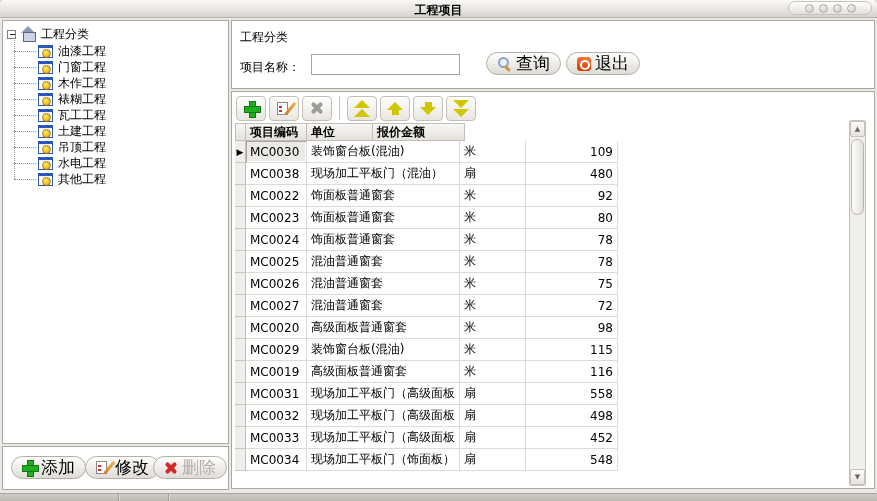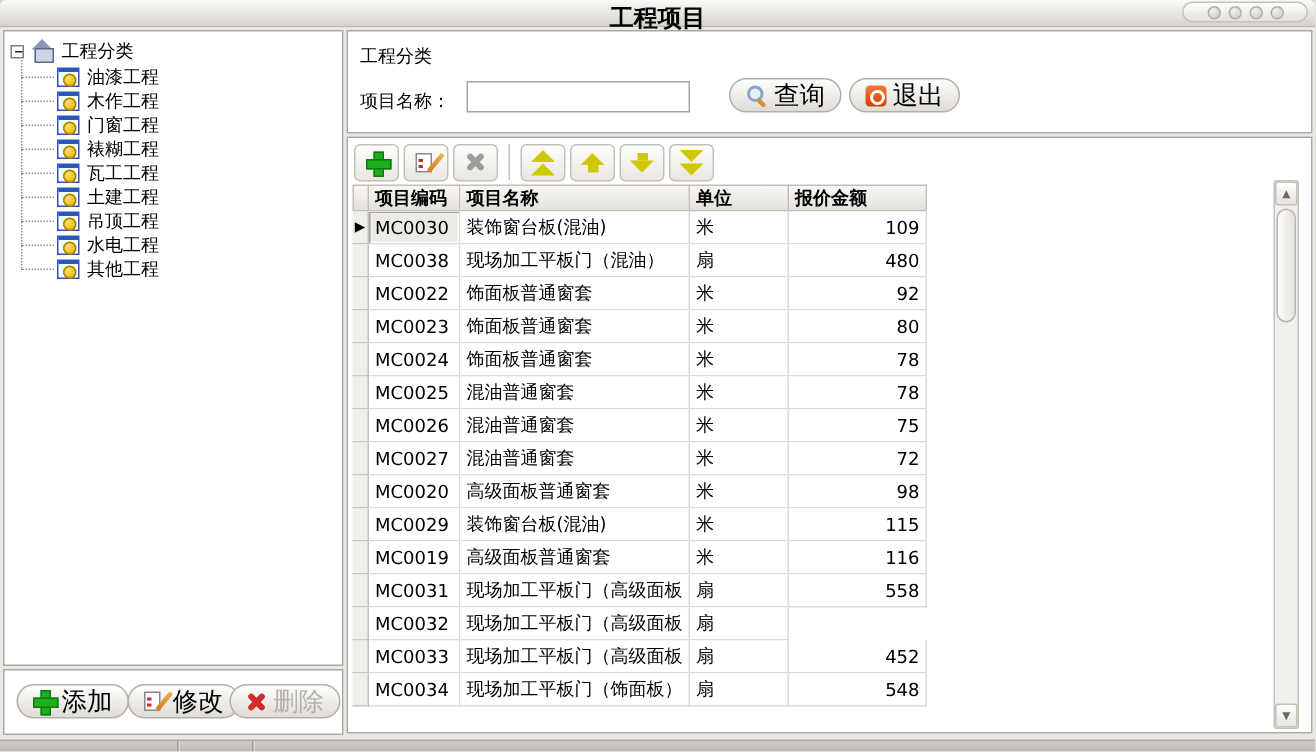--- a/index.html
+++ b/index.html
@@ -8,21 +8,21 @@
     position:relative;width:877px;height:501px;background:#eae8e4;
     font-family:"DejaVu Sans","Liberation Sans",sans-serif;font-size:12px;color:#000;
     overflow:hidden;border-radius:4px 4px 0 0;
   }
   
   .titlebar{
     position:absolute;left:0;top:0;width:877px;height:18px;
     background:linear-gradient(#fbfaf9,#e7e5e1 55%,#d6d3ce);
     border-bottom:1px solid #b5b2ad;border-radius:4px 4px 0 0;
   }
-  .title-text{position:absolute;left:0;right:0;top:2px;text-align:center;font-weight:bold;font-size:16px;}
+  .title-text{position:absolute;left:0;right:0;top:2px;text-align:center;font-weight:bold;font-size:12px;}
   .win-controls{
     position:absolute;right:5px;top:1px;height:14px;width:84px;
     background:linear-gradient(#ffffff,#e3e1dd);border:1px solid #c5c2bd;border-radius:8px;
     display:flex;align-items:center;justify-content:center;gap:5px;
   }
   .win-dot{
     width:9px;height:9px;border-radius:50%;
     background:radial-gradient(circle at 35% 30%,#f2f0ed,#c9c6c1);
     border:1px solid #b0ada8;
   }
@@ -170,25 +170,25 @@
           </span>
         <span class="tree-label">工程分类</span>
       </div>
       <div class="tree-kids">
           <div class="tree-item">
             <span class="node-ico"></span>
             <span class="tree-label">油漆工程</span>
           </div>
           <div class="tree-item">
             <span class="node-ico"></span>
+            <span class="tree-label">门窗工程</span>
+          </div>
+          <div class="tree-item">
+            <span class="node-ico"></span>
             <span class="tree-label">木作工程</span>
-          </div>
-          <div class="tree-item">
-            <span class="node-ico"></span>
-            <span class="tree-label">门窗工程</span>
           </div>
           <div class="tree-item">
             <span class="node-ico"></span>
             <span class="tree-label">裱糊工程</span>
           </div>
           <div class="tree-item">
             <span class="node-ico"></span>
             <span class="tree-label">瓦工工程</span>
           </div>
           <div class="tree-item">
@@ -283,21 +283,20 @@
           <span class="tri-dn"></span>
             <span class="tri-dn gap1"></span>
         </span>
       </div>
     </div>
 
     <div class="tbl">
       <div class="thead">
         <div class="hcell w-ind"></div>
         <div class="hcell w-code">项目编码</div>
-        <div class="hcell w-name">项目名称</div>
         <div class="hcell w-unit">单位</div>
         <div class="hcell w-price">报价金额</div>
       </div>
       <div id="table-body">
           <div class="trow sel">
             <div class="tcell ind w-ind">▶</div>
             <div class="tcell code w-code">MC0030</div>
             <div class="tcell w-name">装饰窗台板(混油)</div>
             <div class="tcell w-unit">米</div>
             <div class="tcell num w-price">109</div>
@@ -377,20 +376,21 @@
             <div class="tcell code w-code">MC0031</div>
             <div class="tcell w-name">现场加工平板门（高级面板</div>
             <div class="tcell w-unit">扇</div>
             <div class="tcell num w-price">558</div>
           </div>
           <div class="trow">
             <div class="tcell ind w-ind"></div>
             <div class="tcell code w-code">MC0032</div>
             <div class="tcell w-name">现场加工平板门（高级面板</div>
             <div class="tcell w-unit">扇</div>
+            <div class="tcell num w-price">498</div>
           </div>
           <div class="trow">
             <div class="tcell ind w-ind"></div>
             <div class="tcell code w-code">MC0033</div>
             <div class="tcell w-name">现场加工平板门（高级面板</div>
             <div class="tcell w-unit">扇</div>
             <div class="tcell num w-price">452</div>
           </div>
           <div class="trow">
             <div class="tcell ind w-ind"></div>

